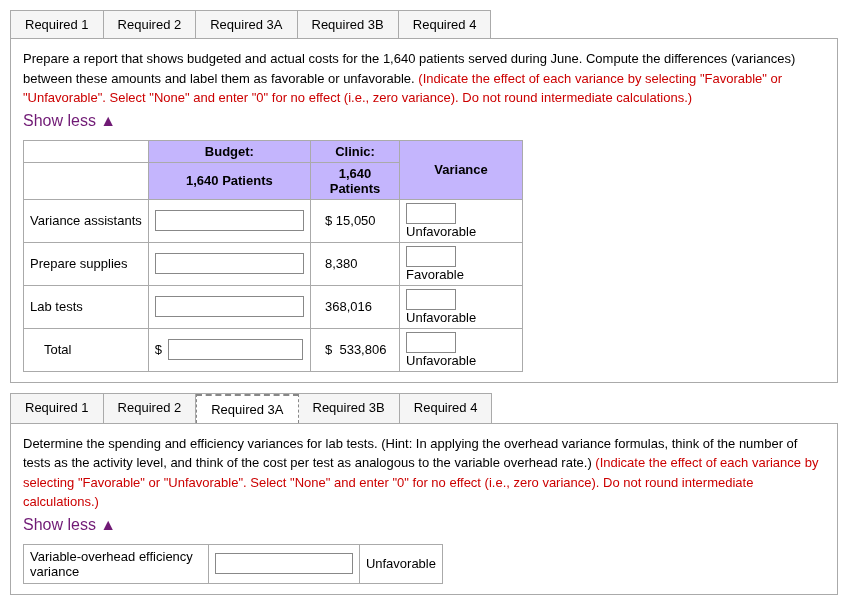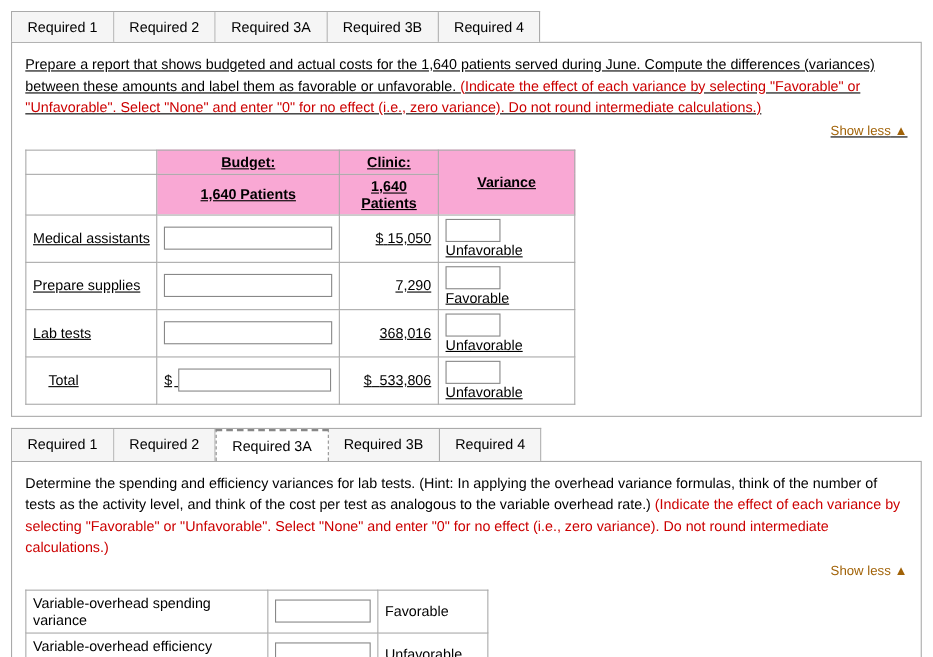--- a/index.html
+++ b/index.html
@@ -26,37 +26,35 @@
       background: #f5f5f5;
       font-size: 13px;
     }
 
     .tab:last-child { border-right: none; }
 
     .section {
       border: 1px solid #aaa;
       margin: 0 10px 10px 10px;
       padding: 10px 12px;
-      text-decoration: underline;
     }
 
     .instruction {
       font-size: 13px;
       line-height: 1.5;
       margin-bottom: 4px;
     }
 
     .instruction span.red {
       color: #cc0000;
     }
 
     .show-less {
-      text-align: right;
-      color: #a16207;
-      font-size: 12px;
+      color: #701a75;
+      font-size: 16px;
       margin-top: 4px;
       cursor: pointer;
     }
 
     .show-less::after {
       content: " ▲";
     }
 
     table.data-table {
       border-collapse: collapse;
@@ -65,41 +63,40 @@
     }
 
     table.data-table th,
     table.data-table td {
       border: 1px solid #aaa;
       padding: 3px 6px;
       font-size: 13px;
     }
 
     table.data-table th {
-      background: #f9a8d4;
+      background: #c4b5fd;
       text-align: center;
       font-weight: bold;
     }
 
     table.data-table td {
       background: #fff;
     }
 
     table.data-table td.label-cell {
       background: #fff;
       white-space: nowrap;
     }
 
     table.data-table td.input-cell {
       background: #fff;
       min-width: 80px;
     }
 
     table.data-table td.value-cell {
-      text-align: right;
       padding-left: 14px;
     }
 
     table.data-table td.variance-cell {
       min-width: 100px;
     }
 
     .input-box {
       border: 1px solid #888;
       padding: 2px 4px;
@@ -191,42 +188,42 @@
       </tr>
       <tr class="sub-header-row">
         <th style="background:#fff; border:1px solid #aaa;"></th>
         <th>1,640 Patients</th>
         <th>1,640 Patients</th>
       </tr>
     </thead>
     <tbody>
 
       <tr>
-        <td class="label-cell">Medical assistants</td>
+        <td class="label-cell">Variance assistants</td>
         <td class="input-cell">
           <input class="input-box" type="text" value="" style="">
         </td>
         <td class="value-cell">
           <span>$</span>
           <span>15,050</span>
         </td>
         <td class="variance-cell">
           <input class="input-box" type="text" value="" style="display: inline-block; width: 50px;">
           <span>Unfavorable</span>
         </td>
       </tr>
 
       <tr>
         <td class="label-cell">Prepare supplies</td>
         <td class="input-cell">
           <input class="input-box" type="text" value="" style="">
         </td>
         <td class="value-cell">
           <span></span>
-          <span>7,290</span>
+          <span>8,380</span>
         </td>
         <td class="variance-cell">
           <input class="input-box" type="text" value="" style="display: inline-block; width: 50px;">
           <span>Favorable</span>
         </td>
       </tr>
 
       <tr>
         <td class="label-cell">Lab tests</td>
         <td class="input-cell">
@@ -271,27 +268,20 @@
 
 <div class="bottom-section">
   <p class="instruction">
     <span>Determine the spending and efficiency variances for lab tests. (Hint: In applying the overhead variance formulas, think of the number of tests as the activity level, and think of the cost per test as analogous to the variable overhead rate.) </span><span class="red">(Indicate the effect of each variance by selecting "Favorable" or "Unfavorable". Select "None" and enter "0" for no effect (i.e., zero variance). Do not round intermediate calculations.)</span>
   </p>
   <div class="show-less">Show less</div>
 
   <table class="bottom-table">
     <tbody>
       <tr>
-        <td style="min-width:220px;">Variable-overhead spending variance</td>
-        <td style="min-width:100px;">
-          <input class="input-box" type="text" value="" style="">
-        </td>
-        <td style="min-width:100px;">Favorable</td>
-      </tr>
-      <tr>
         <td>Variable-overhead efficiency variance</td>
         <td>
           <input class="input-box" type="text" value="" style="">
         </td>
         <td>Unfavorable</td>
       </tr>
     </tbody>
   </table>
 </div>
 

